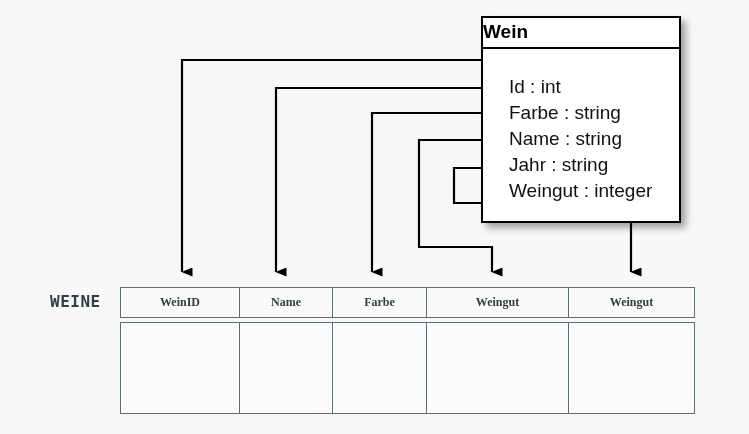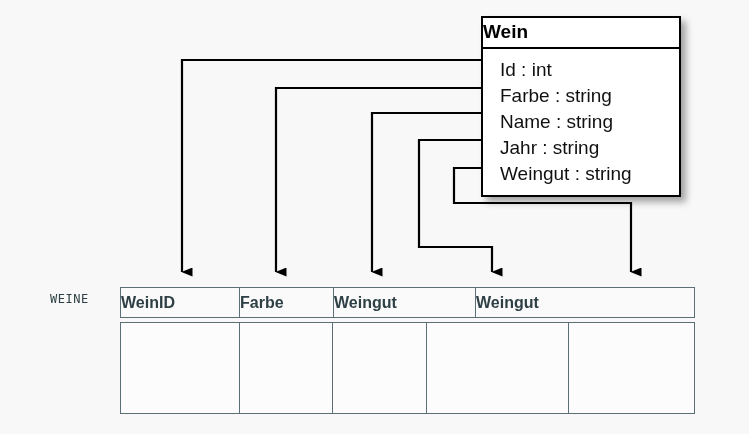--- a/index.html
+++ b/index.html
@@ -39,39 +39,40 @@
     text-align: left;
     font-weight: bold;
     font-size: 19px;
     line-height: 26px;
     color: #000;
     border-bottom: 2px solid #000;
     background: #fff;
     padding: 1px 0 2px 0;
   }
   .class-attrs {
-    padding: 8px;
+    padding: 17px;
     background: #fff;
+    margin-top: 8px;
   }
   .class-attr {
     font-size: 19px;
     line-height: 26px;
     color: #111;
     padding: 0 0 0 9px;
     white-space: nowrap;
   }
 
   
   .table-label {
     position: absolute;
     left: 50px;
     top: 292px;
     font-family: "DejaVu Sans Mono", "Liberation Mono", monospace;
-    font-weight: normal;
-    font-size: 12px;
+    font-weight: bold;
+    font-size: 16px;
     letter-spacing: 0.5px;
     color: #2e4045;
   }
   .rel-table {
     position: absolute;
     left: 120px;
     top: 287px;
   }
   .rel-header {
     display: flex;
@@ -84,23 +85,24 @@
     margin-top: 4px;
     border: 1px solid #5d6f76;
     box-sizing: border-box;
     height: 92px;
     background: #fcfcfc;
   }
   .rel-header .cell,
   .rel-body .cell {
     box-sizing: border-box;
     border-right: 1px solid #5d6f76;
-    font-family: Liberation Sans, sans-serif;
+    text-align: center;
+    font-family: Liberation Serif, serif;
     font-weight: bold;
-    font-size: 16px;
+    font-size: 12px;
     color: #2e4045;
     line-height: 29px;
     height: 29px;
     white-space: nowrap;
     overflow: hidden;
   }
   .rel-body .cell {
     height: 100%;
     line-height: 90px;
   }
@@ -135,29 +137,30 @@
     </g>
   </svg>
 
   <div class="class-box">
     <div class="class-title">Wein</div>
     <div class="class-attrs">
       <div class="class-attr">Id : int</div>
       <div class="class-attr">Farbe : string</div>
       <div class="class-attr">Name : string</div>
       <div class="class-attr">Jahr : string</div>
-      <div class="class-attr">Weingut : string</div>
+      <div class="class-attr">Weingut : integer</div>
     </div>
   </div>
 
   <div class="table-label">WEINE</div>
 
   <div class="rel-table">
     <div class="rel-header">
       <div class="cell w0">WeinID</div>
+      <div class="cell w1">Name</div>
       <div class="cell w2">Farbe</div>
       <div class="cell w3">Weingut</div>
       <div class="cell w4">Weingut</div>
     </div>
     <div class="rel-body">
       <div class="cell w0"></div>
       <div class="cell w1"></div>
       <div class="cell w2"></div>
       <div class="cell w3"></div>
       <div class="cell w4"></div>

